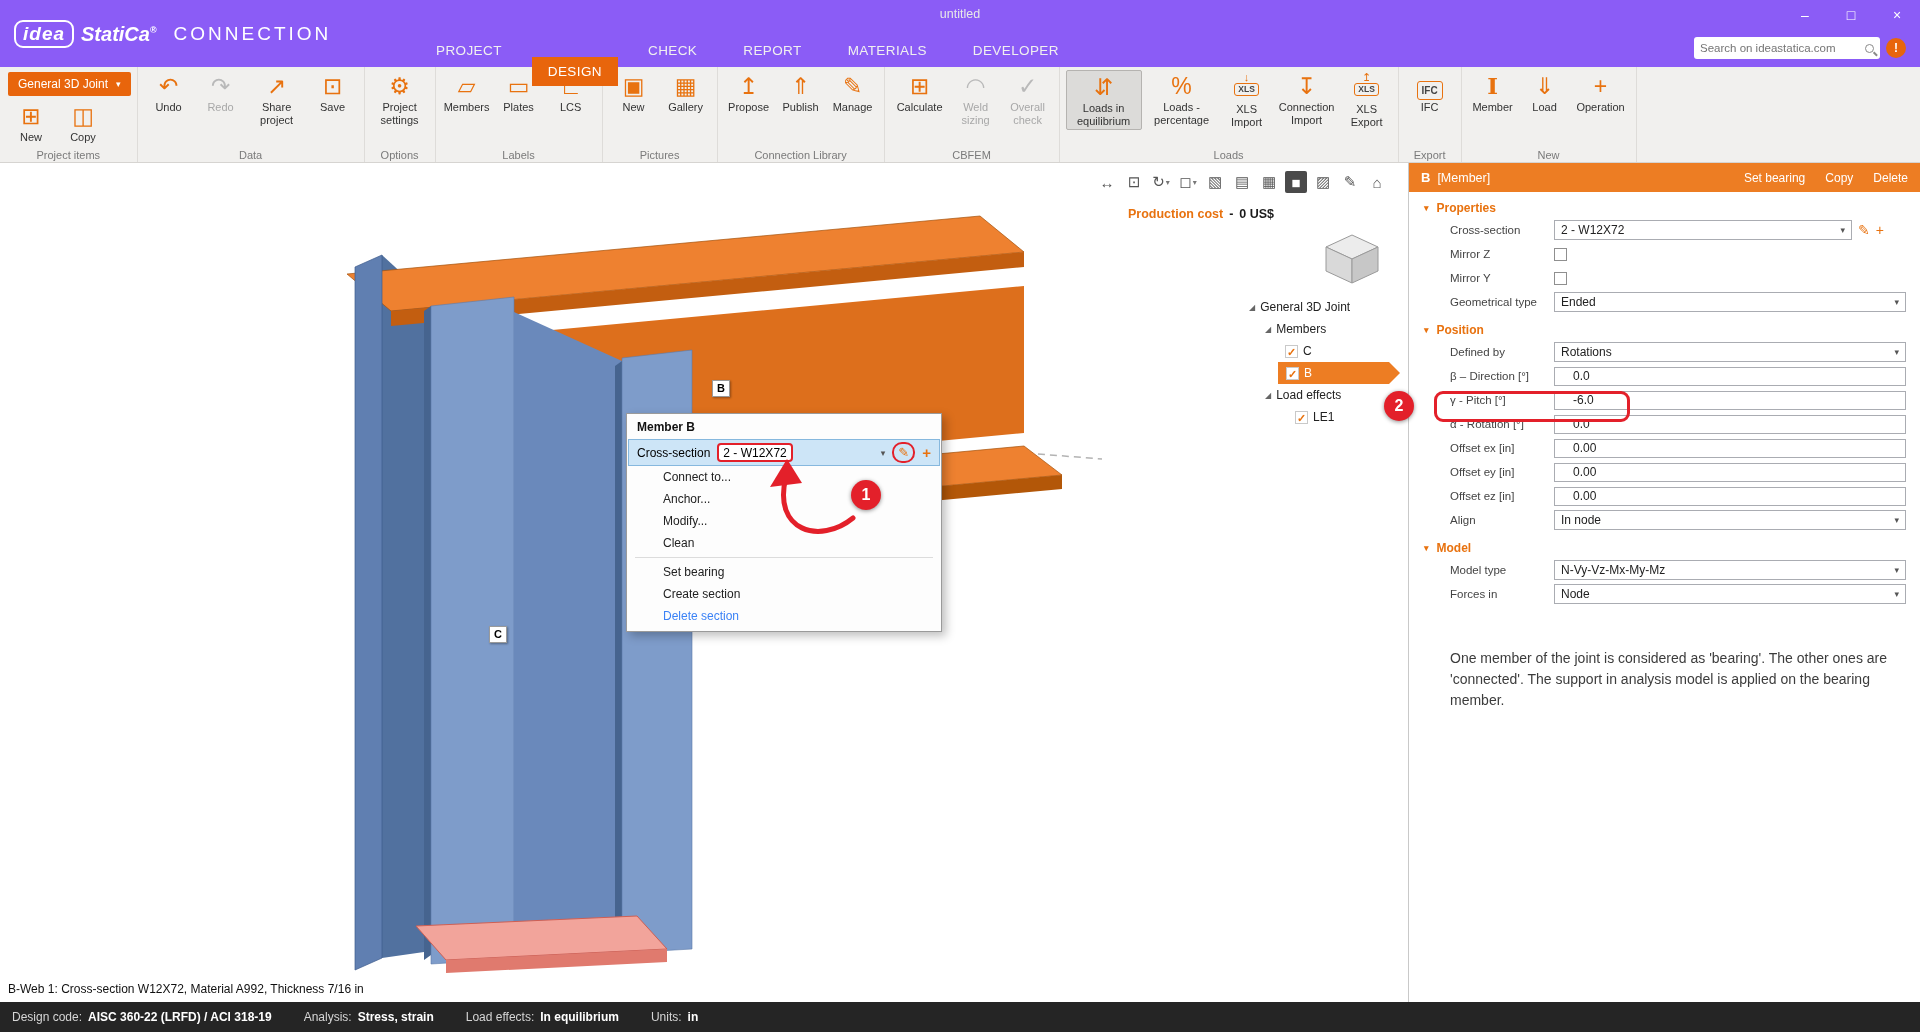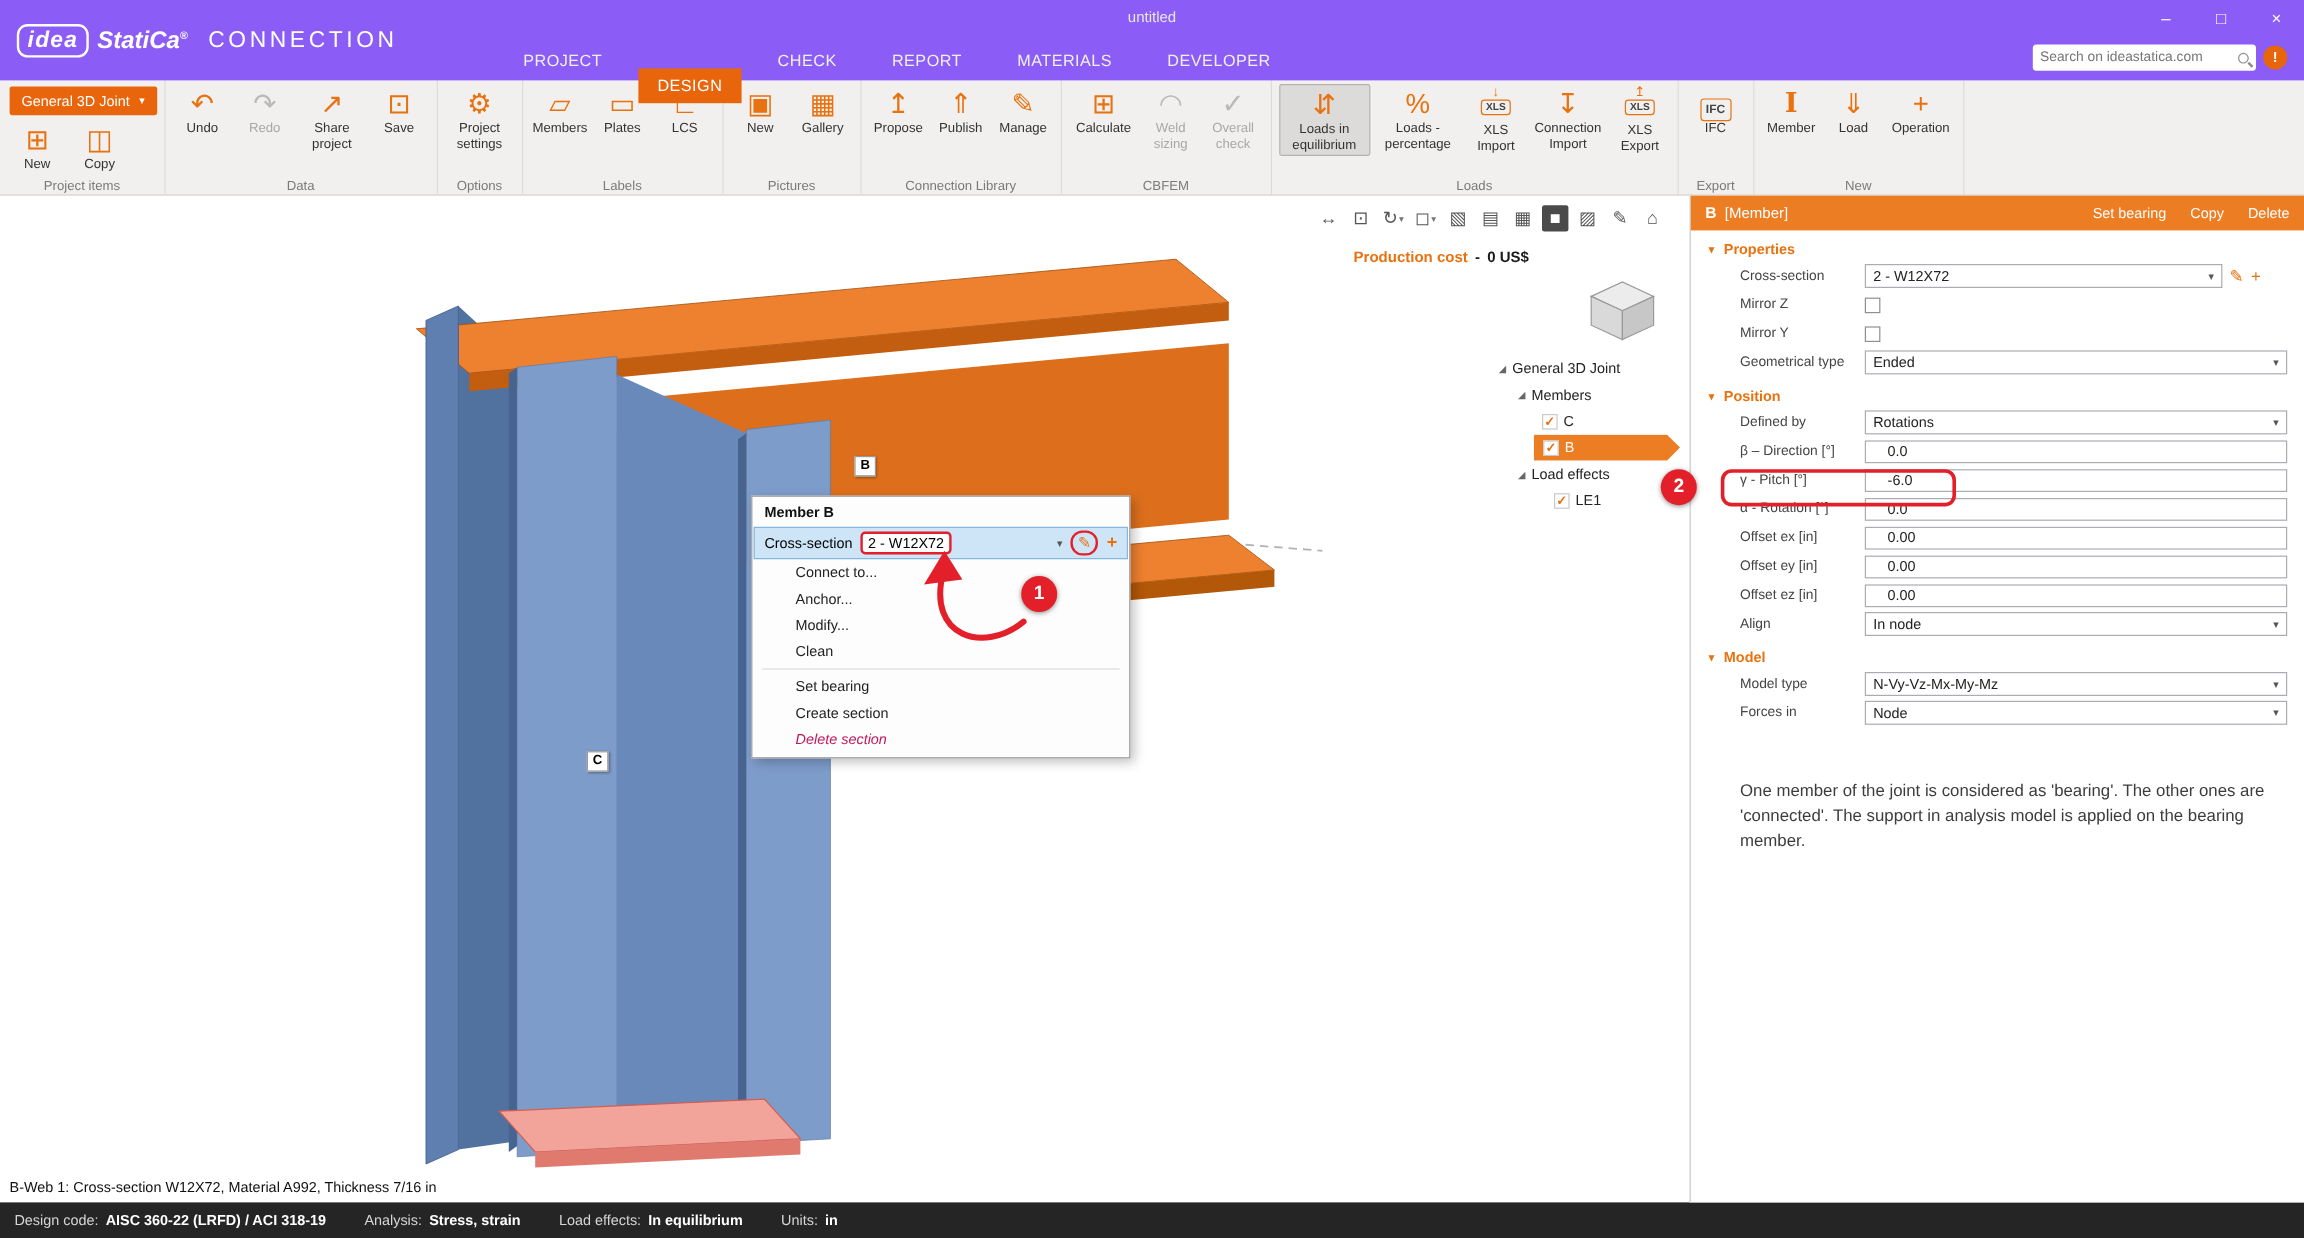--- a/index.html
+++ b/index.html
@@ -65,21 +65,21 @@
   .trow.sel-row { background:#ed7d23; color:#fff; clip-path:polygon(0 0, calc(100% - 11px) 0, 100% 50%, calc(100% - 11px) 100%, 0 100%); padding:0 18px 0 8px; }
 
   
   .cmenu { position:absolute; left:612px; top:250px; width:316px; background:#fdfdfd; border:1px solid #9a9a9a; box-shadow:4px 4px 9px rgba(0,0,0,.25); font-size:12px; z-index:20; padding-bottom:4px;margin-left:14px; }
   .cmenu-title { font-weight:bold; padding:6px 10px 5px 10px; color:#111; }
   .cmenu-combo-row { display:flex; align-items:center; gap:7px; background:#cde5f7; border:1px solid #86b8de; margin:0 1px; padding:2px 8px; }
   .ccombo { display:flex; align-items:center; background:#fff; border:2px solid #e3202a; border-radius:4px; padding:0 4px; gap:5px; height:19px; }
   .cpencil { color:#e8720f; border:2px solid #e3202a; border-radius:10px; padding:0 4px; font-size:13px; line-height:17px; }
   .cplus { color:#e8720f; font-weight:bold; font-size:15px; }
   .cmenu-item { height:22px; line-height:22px; padding-left:36px; color:#222; }
-  .cmenu-item.disabled { color:#be185d;font-style:italic; }
+  .cmenu-item.disabled { color:#3b82f6; }
   .cmenu-sep { border-top:1px solid #dcdcdc; margin:3px 8px; }
 
   
   .badge { position:absolute; width:30px; height:30px; border-radius:50%; background:#e3202a; color:#fff; font-weight:bold; font-size:16px; display:flex; align-items:center; justify-content:center; box-shadow:0 1px 4px rgba(0,0,0,.45); z-index:40; }
   .ann-rect { position:absolute; left:1434px; top:391px; width:196px; height:31px; border:3px solid #e3202a; border-radius:9px; z-index:35; pointer-events:none; }
   .ann-arrow { position:absolute; left:740px; top:260px; z-index:30; pointer-events:none; }
 
   
   .panel { position:absolute; top:163px; left:1408px; width:512px; height:839px; background:#fff; border-left:1px solid #c9c9c9; z-index:8; }
   .phead { height:29px; background:#ed7d23; color:#fff; display:flex; align-items:center; padding:0 12px; gap:7px; font-size:12.5px; }

